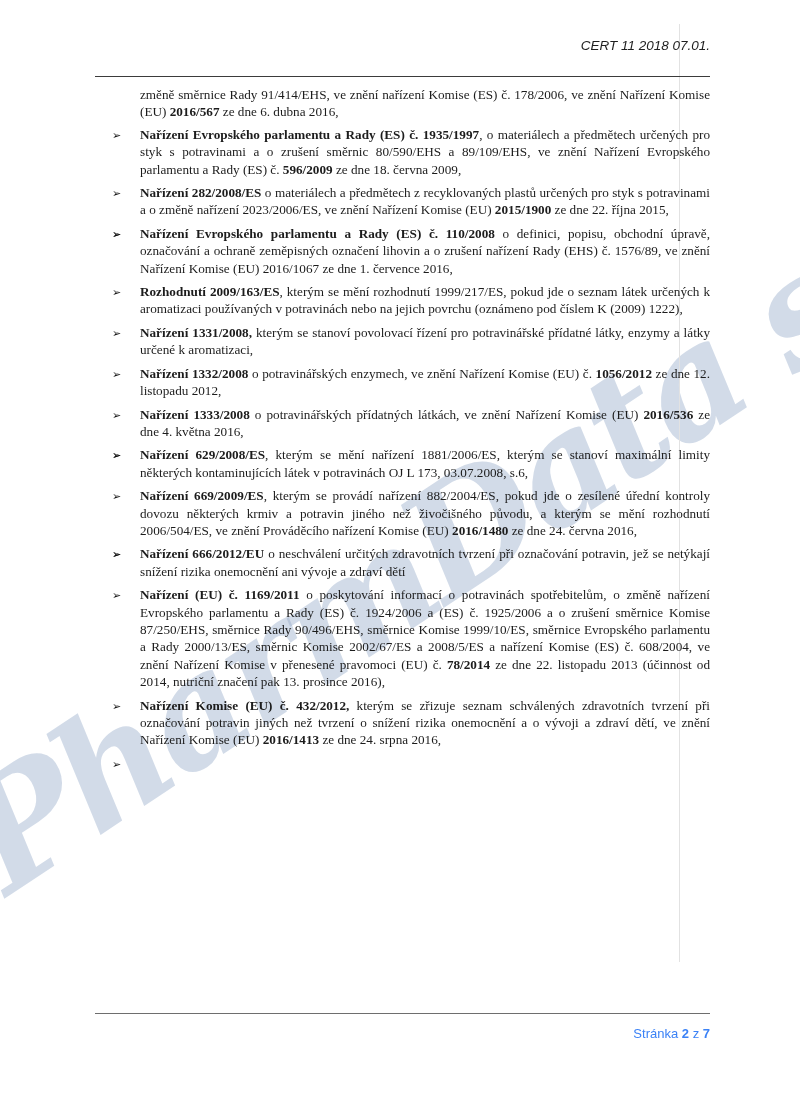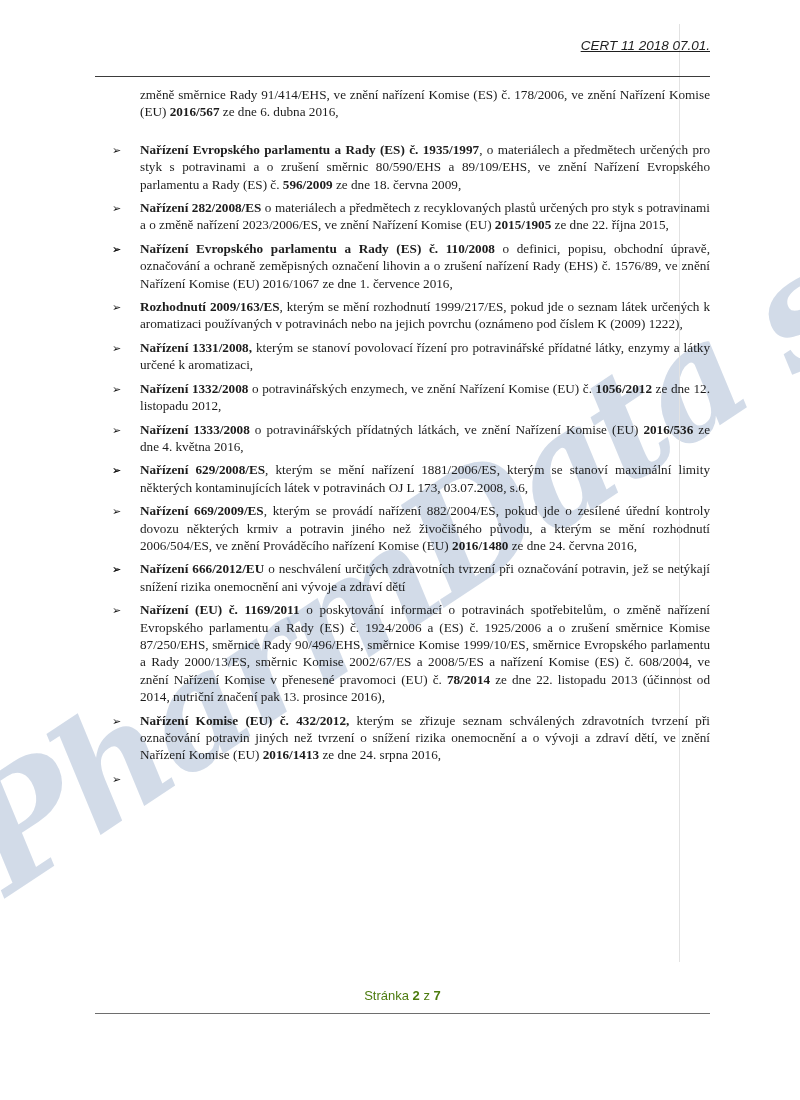--- a/index.html
+++ b/index.html
@@ -35,41 +35,40 @@
     z-index:1;
   }
   .header-code {
     position:absolute;
     top:38px; right:90px;
     font-family:"Liberation Sans", sans-serif;
     font-style:italic;
     font-size:13.5px;
     color:#1f1f1f;
     z-index:2;
-    text-decoration:underline;
   }
   .header-rule {
     position:absolute;
     top:76px; left:95px;
     width:615px; height:0;
     border-top:1.6px solid #3b3b3b;
     z-index:2;
   }
   .doc-body {
     position:absolute;
     top:86px; left:95px;
     width:615px; height:924px;
     overflow:hidden;
     z-index:2;
     font-size:13.2px;
     line-height:17.4px;
   }
   .intro {
     margin-left:45px;
-    margin-bottom:20px;
+    margin-bottom:5px;
     text-align:justify;
   }
   ul.reg-list { list-style:none; }
   ul.reg-list li {
     position:relative;
     padding-left:45px;
     margin-bottom:6px;
     text-align:justify;
   }
   ul.reg-list li .bullet {
@@ -82,43 +81,43 @@
   b { font-weight:bold; }
   .footer-rule {
     position:absolute;
     top:1013px; left:95px;
     width:615px; height:0;
     border-top:1px solid #6e6e6e;
     z-index:2;
   }
   .footer-text {
     position:absolute;
-    top:988px; left:95px;
+    top:1026px; left:95px;
     width:615px;
-    text-align:center;
+    text-align:right;
     font-family:"Liberation Sans", sans-serif;
     font-size:13px;
-    color:#4d7c0f;
+    color:#3b82f6;
     z-index:2;
   }
 </style>
 </head>
 <body>
 
 <div class="watermark" style="color: rgba(148, 169, 200, 0.42);">PharmData s.r.o.</div>
 <div class="scan-line"></div>
 
 <div class="header-code">CERT 11 2018 07.01.</div>
 <div class="header-rule"></div>
 
 <div class="doc-body">
   <p class="intro">změně směrnice Rady 91/414/EHS, ve znění nařízení Komise (ES) č. 178/2006, ve znění Nařízení Komise (EU) <b>2016/567</b> ze dne 6. dubna 2016,</p>
   <ul class="reg-list">
       <li><span class="bullet">➢</span><span><b>Nařízení Evropského parlamentu a Rady (ES) č. 1935/1997</b>, o materiálech a předmětech určených pro styk s potravinami a o zrušení směrnic 80/590/EHS a 89/109/EHS, ve znění Nařízení Evropského parlamentu a Rady (ES) č. <b>596/2009</b> ze dne 18. června 2009,</span></li>
-      <li><span class="bullet">➢</span><span><b>Nařízení 282/2008/ES</b> o materiálech a předmětech z recyklovaných plastů určených pro styk s potravinami a o změně nařízení 2023/2006/ES, ve znění Nařízení Komise (EU) <b>2015/1905</b> ze dne 22. října 2015,</span></li>
+      <li><span class="bullet">➢</span><span><b>Nařízení 282/2008/ES</b> o materiálech a předmětech z recyklovaných plastů určených pro styk s potravinami a o změně nařízení 2023/2006/ES, ve znění Nařízení Komise (EU) <b>2015/1900</b> ze dne 22. října 2015,</span></li>
       <li><span class="bullet">➢</span></li>
       <li><span class="bullet">➢</span><span><b>Nařízení Evropského parlamentu a Rady (ES) č. 110/2008</b> o definici, popisu, obchodní úpravě, označování a ochraně zeměpisných označení lihovin a o zrušení nařízení Rady (EHS) č. 1576/89, ve znění Nařízení Komise (EU) 2016/1067 ze dne 1. července 2016,</span></li>
       <li><span class="bullet">➢</span><span><b>Rozhodnutí 2009/163/ES</b>, kterým se mění rozhodnutí 1999/217/ES, pokud jde o seznam látek určených k aromatizaci používaných v potravinách nebo na jejich povrchu (oznámeno pod číslem K (2009) 1222),</span></li>
       <li><span class="bullet">➢</span><span><b>Nařízení 1331/2008,</b> kterým se stanoví povolovací řízení pro potravinářské přídatné látky, enzymy a látky určené k aromatizaci,</span></li>
       <li><span class="bullet">➢</span><span><b>Nařízení 1332/2008</b> o potravinářských enzymech, ve znění Nařízení Komise (EU) č. <b>1056/2012</b> ze dne 12. listopadu 2012,</span></li>
       <li><span class="bullet">➢</span><span><b>Nařízení 1333/2008</b> o potravinářských přídatných látkách, ve znění Nařízení Komise (EU) <b>2016/536</b> ze dne 4. května 2016,</span></li>
       <li><span class="bullet">➢</span></li>
       <li><span class="bullet">➢</span><span><b>Nařízení 629/2008/ES</b>, kterým se mění nařízení 1881/2006/ES, kterým se stanoví maximální limity některých kontaminujících látek v potravinách OJ L 173, 03.07.2008, s.6,</span></li>
       <li><span class="bullet">➢</span><span><b>Nařízení 669/2009/ES</b>, kterým se provádí nařízení 882/2004/ES, pokud jde o zesílené úřední kontroly dovozu některých krmiv a potravin jiného než živočišného původu, a kterým se mění rozhodnutí 2006/504/ES, ve znění Prováděcího nařízení Komise (EU) <b>2016/1480</b> ze dne 24. června 2016,</span></li>
       <li><span class="bullet">➢</span></li>

